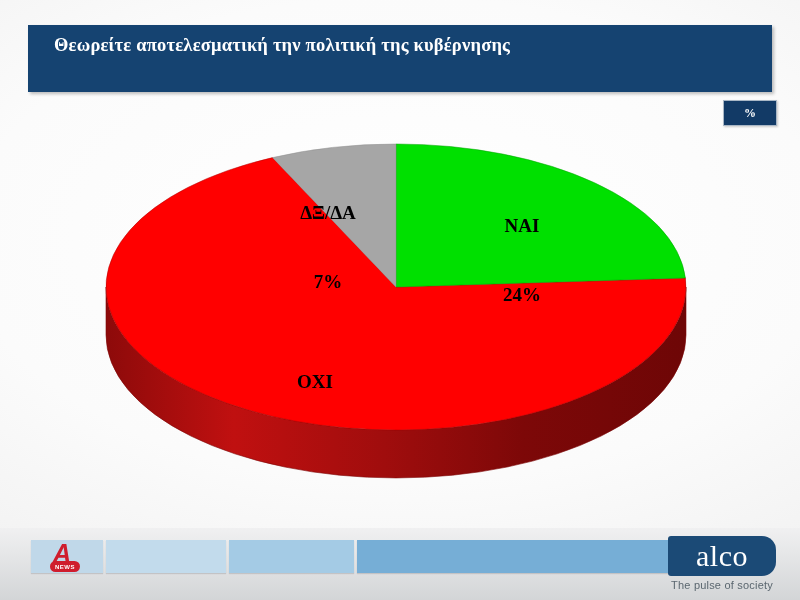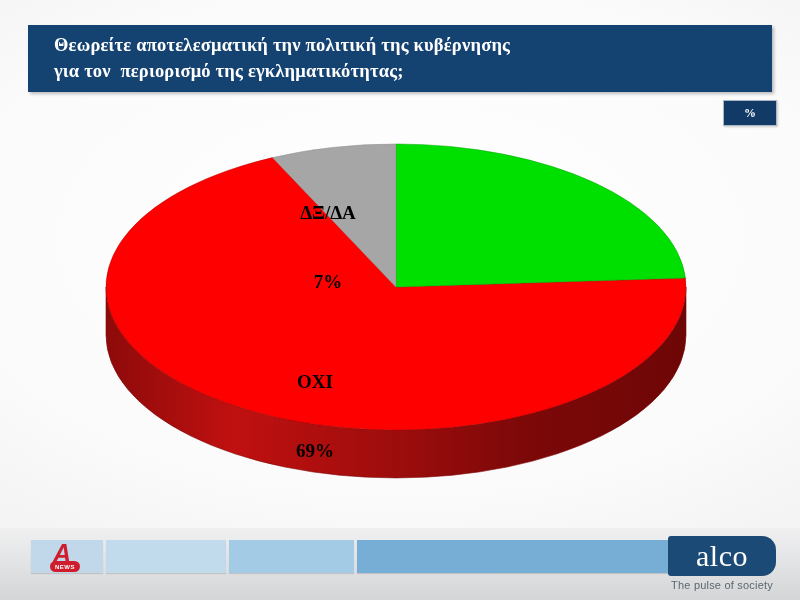--- a/index.html
+++ b/index.html
@@ -187,21 +187,20 @@
     letter-spacing: 0.2px;
   }
 </style>
 </head>
 <body>
 
 <div id="slide">
 
   <div id="title-banner">
     <div class="tline">Θεωρείτε αποτελεσματική την πολιτική της κυβέρνησης</div>
-    <div class="tline">για τον  περιορισμό της εγκληματικότητας;</div>
   </div>
 
   <div id="pct-badge">%</div>
 
   <div id="chart-area">
     <svg id="pie-svg" width="800" height="400" viewBox="0 0 800 400">
       <defs>
         <linearGradient id="gradRedSide" x1="0" y1="0" x2="1" y2="0">
           <stop offset="0%" stop-color="#8d0a0a"></stop>
           <stop offset="22%" stop-color="#c01010"></stop>
@@ -212,25 +211,26 @@
       </defs>
 
       <path id="side-oxi" fill="url(#gradRedSide)" stroke="#7d0808" stroke-width="0.6" d="M 686.00 167.00 A 290 143 0 0 1 106.00 167.00 L 106.00 215.00 A 290 143 0 0 0 686.00 215.00 Z"></path>
 
       <path id="slice-oxi" stroke="#b00000" stroke-width="0.5" d="M 396 167 L 685.43 158.02 A 290 143 0 1 1 272.52 37.61 Z" fill="#ff0000"></path>
       <path id="slice-nai" stroke="#00a000" stroke-width="0.5" d="M 396 167 L 396.00 24.00 A 290 143 0 0 1 685.43 158.02 Z" fill="#00e000"></path>
       <path id="slice-dk" stroke="#8f8f8f" stroke-width="0.5" d="M 396 167 L 272.52 37.61 A 290 143 0 0 1 396.00 24.00 Z" fill="#a6a6a6"></path>
     </svg>
 
     <div class="slice-label" id="label-nai">
+      <div>ΝΑΙ</div>
+      <div>24%</div>
     </div>
 
     <div class="slice-label" id="label-oxi">
       <div>ΟΧΙ</div>
-      <div>69%</div>
     </div>
 
     <div class="slice-label" id="label-dk">
       <div>ΔΞ/ΔΑ</div>
       <div>7%</div>
     </div>
   </div>
 
   <div id="footer">
     <div id="footer-bar">

